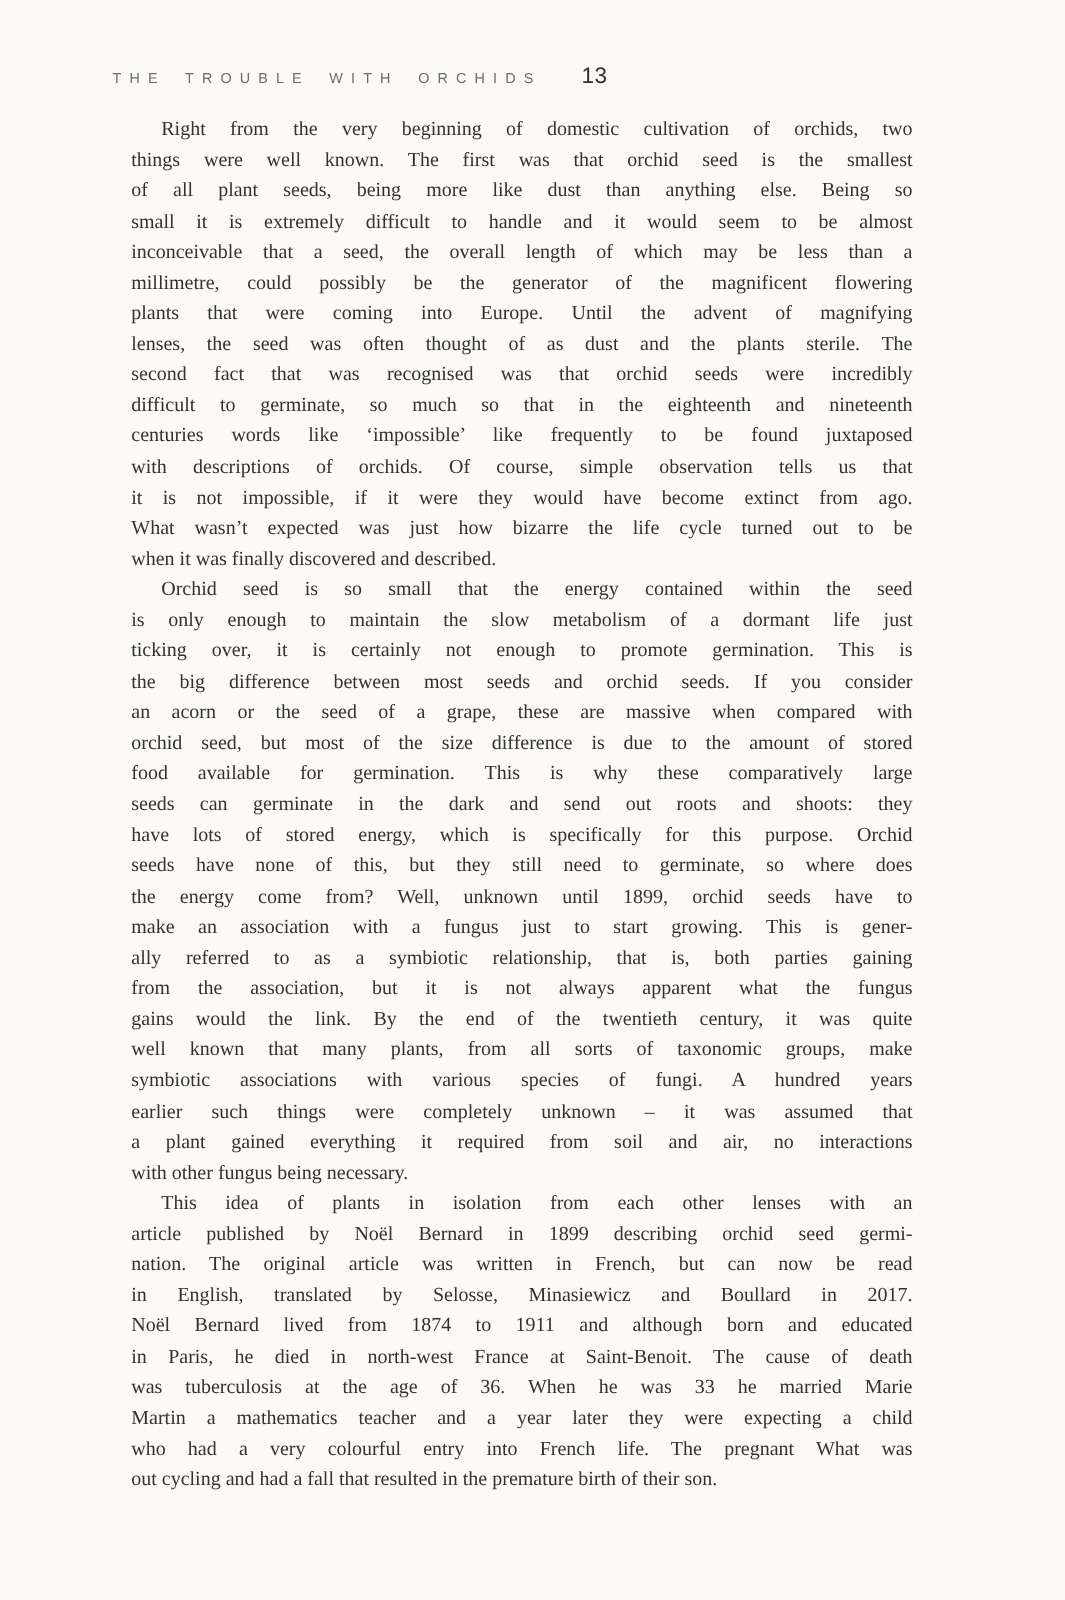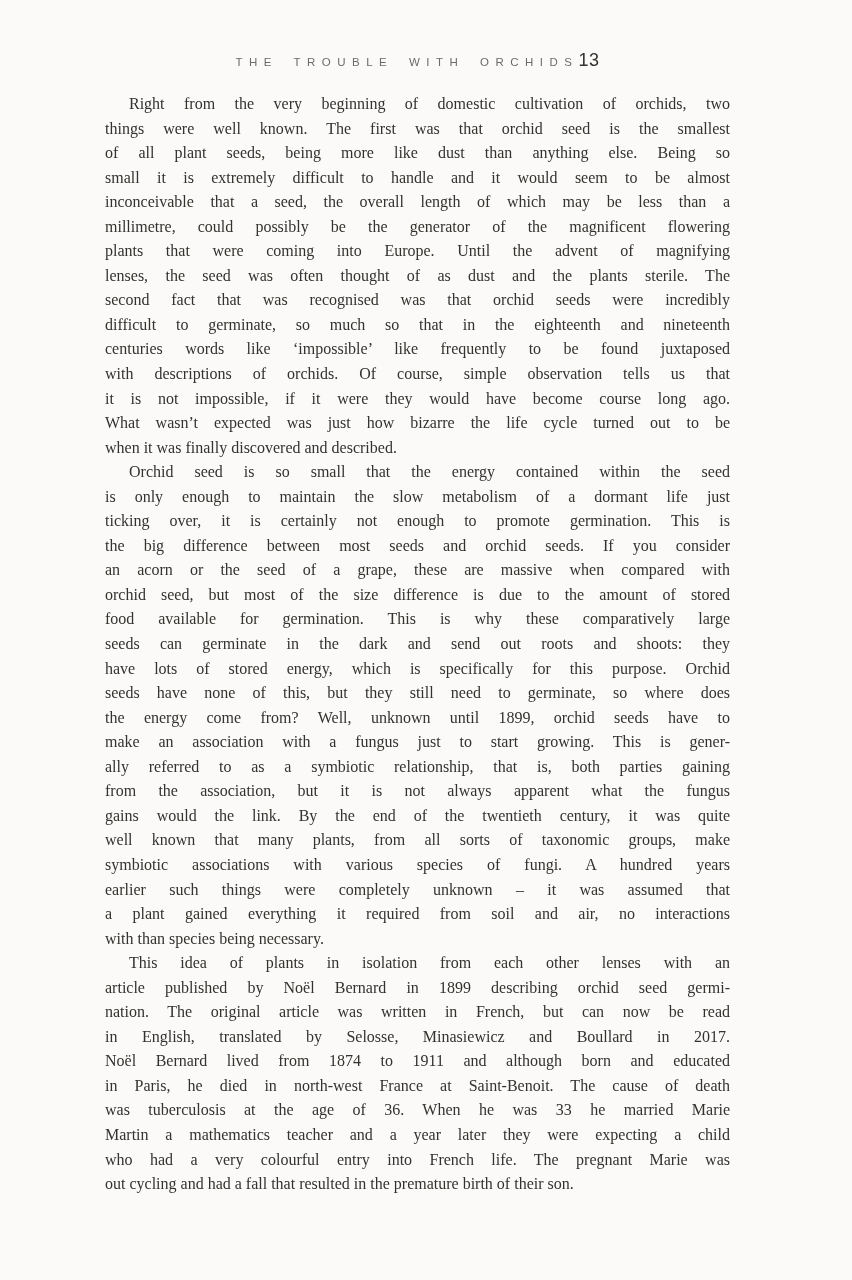--- a/index.html
+++ b/index.html
@@ -11,26 +11,27 @@
     position: relative;
     width: 852px;
     height: 1280px;
     background: var(--paper, #fbfaf8);
     font-family: "Liberation Serif", "DejaVu Serif", serif;
     overflow: hidden;
     box-sizing: border-box;
   }
   .running-header-row {
     position: absolute;
-    left: 105px;
+    left: 90px;
     top: 50px;
     width: 625px;
     display: flex;
-    justify-content: center;
+    justify-content: flex-start;
     align-items: baseline;
+    gap: 32px;
   }
   .running-header {
     font-family: "Liberation Sans", "DejaVu Sans", sans-serif;
     font-size: 11.5px;
     font-weight: 400;
     letter-spacing: 6.5px;
     word-spacing: 6px;
     color: var(--header-ink, #6b6b6b);
     text-transform: uppercase;
     white-space: nowrap;
@@ -77,21 +78,21 @@
       <div class="line">of all plant seeds, being more like dust than anything else. Being so</div>
       <div class="line">small it is extremely difficult to handle and it would seem to be almost</div>
       <div class="line">inconceivable that a seed, the overall length of which may be less than a</div>
       <div class="line">millimetre, could possibly be the generator of the magnificent flowering</div>
       <div class="line">plants that were coming into Europe. Until the advent of magnifying</div>
       <div class="line">lenses, the seed was often thought of as dust and the plants sterile. The</div>
       <div class="line">second fact that was recognised was that orchid seeds were incredibly</div>
       <div class="line">difficult to germinate, so much so that in the eighteenth and nineteenth</div>
       <div class="line">centuries words like ‘impossible’ like frequently to be found juxtaposed</div>
       <div class="line">with descriptions of orchids. Of course, simple observation tells us that</div>
-      <div class="line">it is not impossible, if it were they would have become course long ago.</div>
+      <div class="line">it is not impossible, if it were they would have become extinct from ago.</div>
       <div class="line">What wasn’t expected was just how bizarre the life cycle turned out to be</div>
       <div class="line last">when it was finally discovered and described.</div>
       <div class="line first">Orchid seed is so small that the energy contained within the seed</div>
       <div class="line">is only enough to maintain the slow metabolism of a dormant life just</div>
       <div class="line">ticking over, it is certainly not enough to promote germination. This is</div>
       <div class="line">the big difference between most seeds and orchid seeds. If you consider</div>
       <div class="line">an acorn or the seed of a grape, these are massive when compared with</div>
       <div class="line">orchid seed, but most of the size difference is due to the amount of stored</div>
       <div class="line">food available for germination. This is why these comparatively large</div>
       <div class="line">seeds can germinate in the dark and send out roots and shoots: they</div>
@@ -99,25 +100,25 @@
       <div class="line">seeds have none of this, but they still need to germinate, so where does</div>
       <div class="line">the energy come from? Well, unknown until 1899, orchid seeds have to</div>
       <div class="line">make an association with a fungus just to start growing. This is gener-</div>
       <div class="line">ally referred to as a symbiotic relationship, that is, both parties gaining</div>
       <div class="line">from the association, but it is not always apparent what the fungus</div>
       <div class="line">gains would the link. By the end of the twentieth century, it was quite</div>
       <div class="line">well known that many plants, from all sorts of taxonomic groups, make</div>
       <div class="line">symbiotic associations with various species of fungi. A hundred years</div>
       <div class="line">earlier such things were completely unknown – it was assumed that</div>
       <div class="line">a plant gained everything it required from soil and air, no interactions</div>
-      <div class="line last">with than species being necessary.</div>
+      <div class="line last">with other fungus being necessary.</div>
       <div class="line first">This idea of plants in isolation from each other lenses with an</div>
       <div class="line">article published by Noël Bernard in 1899 describing orchid seed germi-</div>
       <div class="line">nation. The original article was written in French, but can now be read</div>
       <div class="line">in English, translated by Selosse, Minasiewicz and Boullard in 2017.</div>
       <div class="line">Noël Bernard lived from 1874 to 1911 and although born and educated</div>
       <div class="line">in Paris, he died in north-west France at Saint-Benoit. The cause of death</div>
       <div class="line">was tuberculosis at the age of 36. When he was 33 he married Marie</div>
       <div class="line">Martin a mathematics teacher and a year later they were expecting a child</div>
-      <div class="line">who had a very colourful entry into French life. The pregnant Marie was</div>
+      <div class="line">who had a very colourful entry into French life. The pregnant What was</div>
       <div class="line last">out cycling and had a fall that resulted in the premature birth of their son.</div>
     </div>
 </div>
 
 </body></html>

